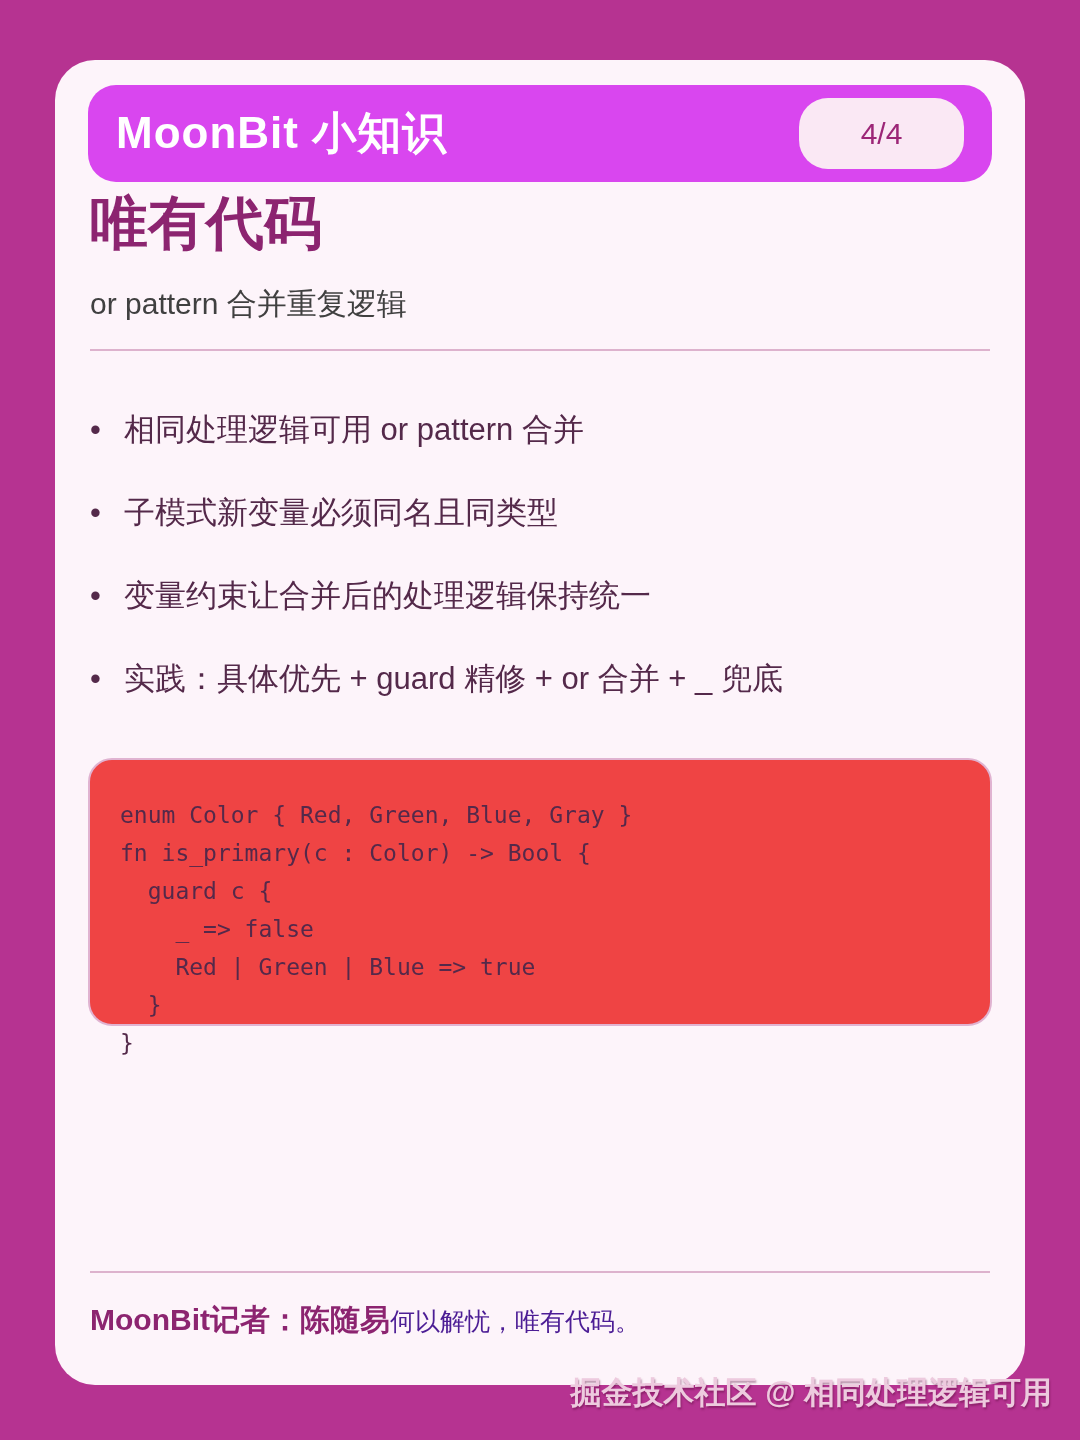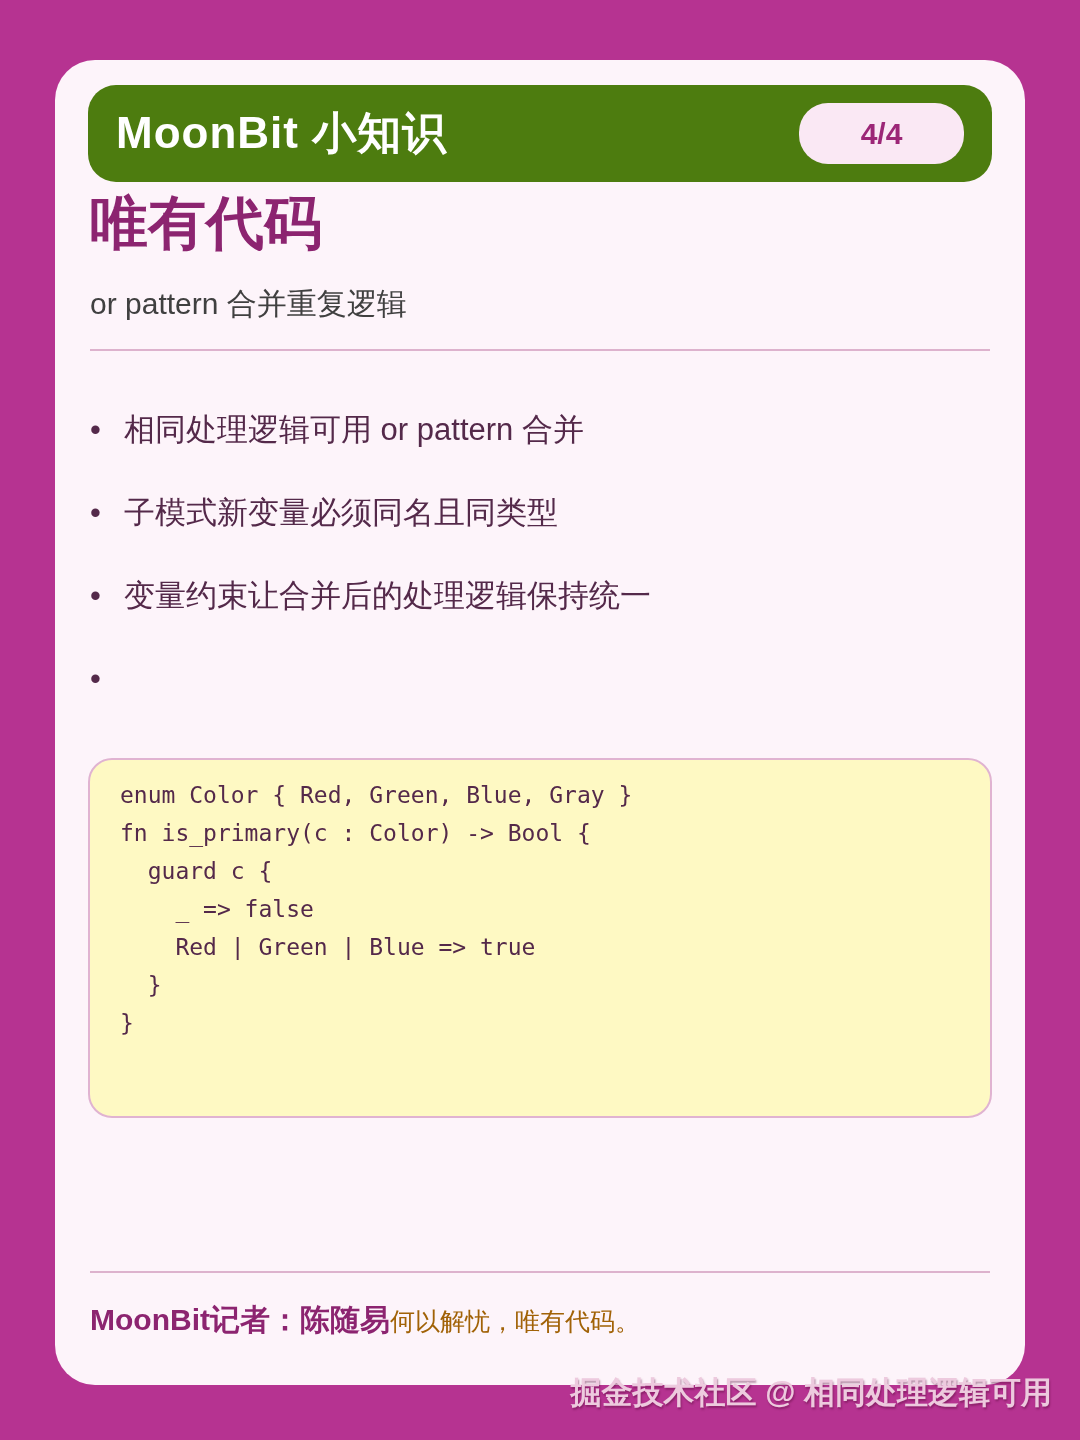--- a/index.html
+++ b/index.html
@@ -17,41 +17,41 @@
     position: absolute;
     left: 55px; top: 60px;
     width: 970px; height: 1325px;
     background: #fdf4fa;
     border-radius: 40px;
   }
   .header-bar {
     position: absolute;
     left: 33px; right: 33px; top: 25px;
     height: 97px;
-    background: #4d7c0f;
+    background: #d946ef;
     border-radius: 28px;
     display: flex;
     align-items: center;
     justify-content: space-between;
     padding: 0 28px;
     box-sizing: border-box;
   }
   .header-title {
     color: #ffffff;
     font-size: 44px;
     font-weight: bold;
     letter-spacing: 1px;
   }
   .badge {
     background: #fae8f4;
     color: #9c2677;
     font-size: 30px;
-    font-weight: bold;
+    font-weight: normal;
     min-width: 165px;
-    height: 61px;
+    height: 71px;
     border-radius: 29px;
     display: flex;
     align-items: center;
     justify-content: center;
     box-sizing: border-box;
   }
   .topic-title {
     position: absolute;
     left: 35px; top: 128px;
     margin: 0;
@@ -88,26 +88,26 @@
     display: flex;
   }
   .bullets .dot {
     width: 34px;
     flex: 0 0 34px;
     color: #54294a;
   }
   .code-block {
     position: absolute;
     left: 33px; right: 33px; top: 698px;
-    height: 360px;
-    background: #fef9c3;
+    height: 268px;
+    background: #ef4444;
     border: 2px solid #e0b3d1;
     border-radius: 24px;
     box-sizing: border-box;
-    padding: 16px 30px;
+    padding: 36px 30px;
   }
   .code-line {
     font-family: "DejaVu Sans Mono", monospace;
     font-size: 23px;
     line-height: 38px;
     color: #54294a;
     white-space: pre;
   }
   .footer-row {
     position: absolute;
@@ -116,21 +116,21 @@
     justify-content: flex-start;
     align-items: baseline;
   }
   .footer-author {
     font-size: 30px;
     font-weight: bold;
     color: #8c2470;
   }
   .footer-motto {
     font-size: 25px;
-    color: #a16207;
+    color: #4c1d95;
     font-family: Liberation Serif, serif;
   }
   .watermark {
     position: absolute;
     right: 28px; top: 1372px;
     font-size: 31px;
     font-weight: bold;
     color: #edcade;
     text-shadow: 1px 2px 2px rgba(90, 10, 60, 0.45);
     z-index: 5;
@@ -160,20 +160,21 @@
       <li>
         <span class="dot">•</span>
         <span>子模式新变量必须同名且同类型</span>
       </li>
       <li>
         <span class="dot">•</span>
         <span>变量约束让合并后的处理逻辑保持统一</span>
       </li>
       <li>
         <span class="dot">•</span>
+        <span>实践：具体优先 + guard 精修 + or 合并 + _ 兜底</span>
       </li>
     </ul>
 
     <div class="code-block">
       <div class="code-line">enum Color { Red, Green, Blue, Gray }</div>
       <div class="code-line">fn is_primary(c : Color) -&gt; Bool {</div>
       <div class="code-line">  guard c {</div>
       <div class="code-line">    _ =&gt; false</div>
       <div class="code-line">    Red | Green | Blue =&gt; true</div>
       <div class="code-line">  }</div>

